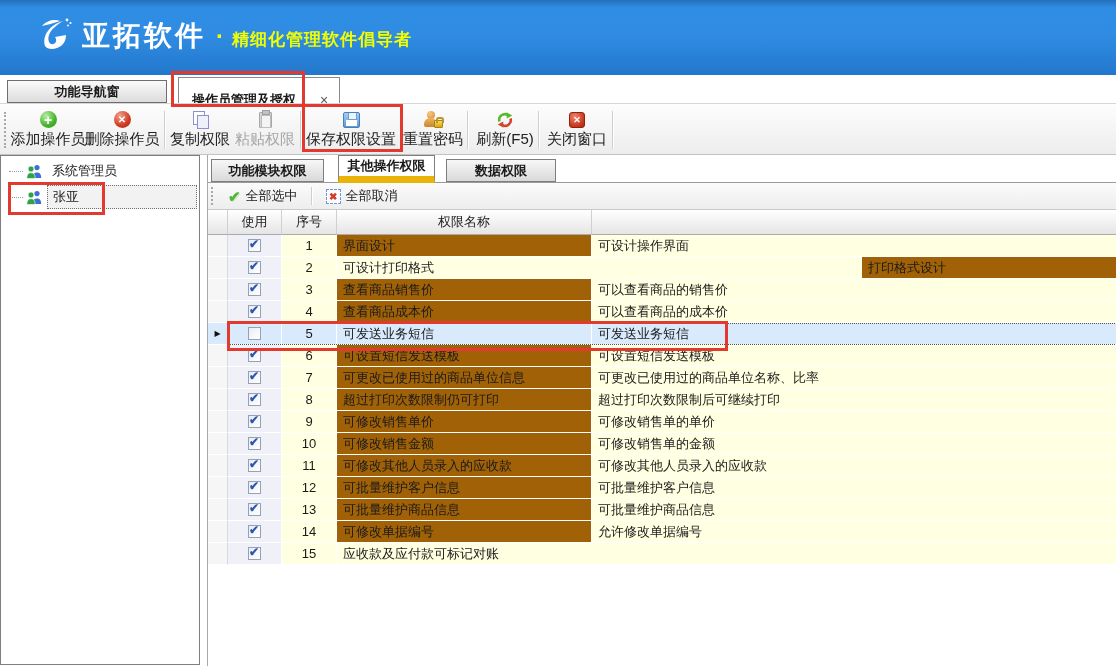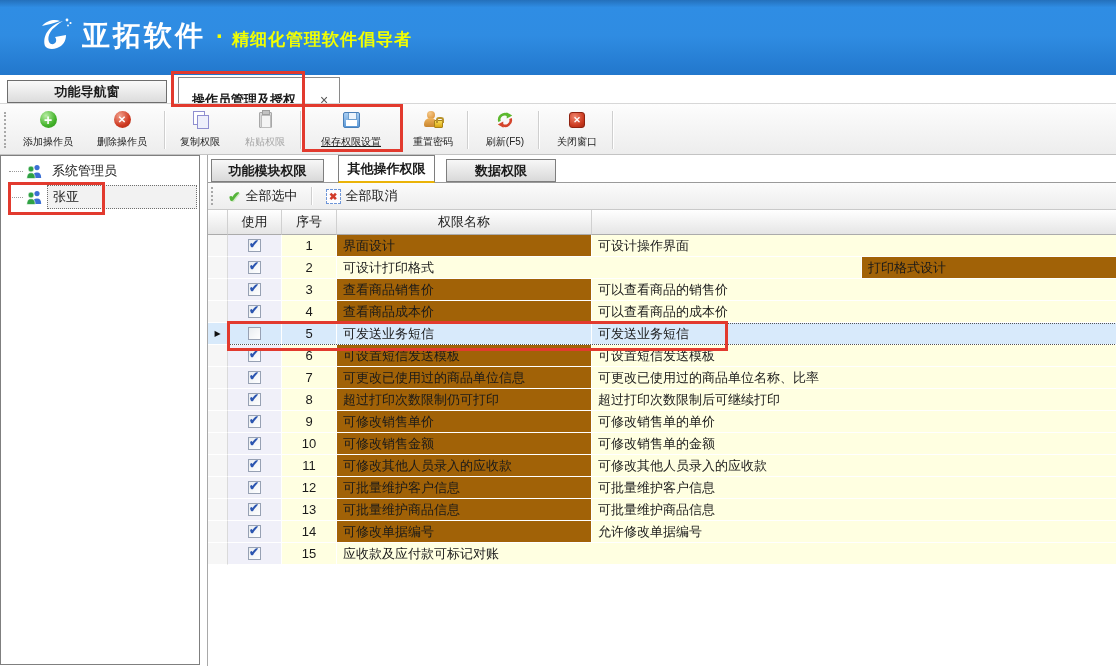--- a/index.html
+++ b/index.html
@@ -25,21 +25,21 @@
       background:#fff; border:1px solid #8a8a8a; border-bottom:none;
       display:flex; align-items:center; }
   .doctab-active .lbl { flex:1; text-align:center; font-weight:bold; }
   .doctab-close { width:30px; text-align:center; color:#555; font-size:14px; cursor:default; }
 
   
   .toolbar { position:absolute; left:0; top:103px; width:1116px; height:52px;
       background:linear-gradient(#fdfdfd,#ededed); border-top:1px solid #d7d7d7; border-bottom:1px solid #c3c3c3; }
   .grip { position:absolute; left:4px; top:8px; height:36px; width:3px; border-left:2px dotted #a8a8a8; }
   .tbtn { position:absolute; top:5px; height:42px; display:flex; flex-direction:column; align-items:center; justify-content:space-between; padding:2px 0; }
-  .tbtn .tlabel { font-size:10px; color:#222; white-space:nowrap; }
+  .tbtn .tlabel { font-size:15px; color:#222; white-space:nowrap; }
   .tbtn.disabled .tlabel { color:#a6a6a6; }
   .tsep { position:absolute; top:7px; height:38px; width:2px; border-left:1px solid #cfcfcf; border-right:1px solid #fff; }
 
   
   .ic-add,.ic-del { width:17px; height:17px; border-radius:50%; color:#fff; font-weight:bold;
       display:flex; align-items:center; justify-content:center; line-height:1; }
   .ic-add { background:radial-gradient(circle at 35% 28%,#b8eda4,#43b32a 60%,#2e8f1c); font-size:14px; }
   .ic-del { background:radial-gradient(circle at 35% 28%,#f2a08c,#cf3a22 60%,#a52812); font-size:10px; }
   .ic-copy { width:17px; height:17px; position:relative; }
   .ic-copy::before,.ic-copy::after { content:""; position:absolute; width:10px; height:12px; background:#fff; border:1px solid #8f8fd0; }
@@ -68,21 +68,21 @@
   .tree-row .trow-lbl { padding:2px 5px; }
   .tree-row.selected .trow-lbl { flex:1; margin-right:2px; border:1px dotted #6f6f6f; background:#f2f2f2; }
 
   
   .content { position:absolute; left:207px; top:155px; width:909px; height:511px; background:#fff; border-left:1px solid #a9a9a9; }
 
   .ptabs { position:absolute; left:0; top:0; width:909px; height:28px; }
   .ptabs::after { content:""; position:absolute; left:0; right:0; bottom:0; border-bottom:1px solid #9a9a9a; }
   .ptab { position:absolute; top:4px; height:23px; background:linear-gradient(#f7f7f7,#d9d9d9); border:1px solid #7e7e7e;
       display:flex; align-items:center; justify-content:center; font-weight:bold; z-index:1; }
-  .ptab.active { top:0; height:28px; background:#fff; border-bottom:2px solid #eab308; z-index:3; }
+  .ptab.active { top:0; height:28px; background:#fff; border-bottom:7px solid #eab308; z-index:3; }
   .ptab-1 { left:3px; width:113px; }
   .ptab-2 { left:130px; width:97px; }
   .ptab-3 { left:238px; width:110px; }
 
   .subbar { position:absolute; left:0; top:28px; width:909px; height:27px;
       background:linear-gradient(#fbfbfb,#ededed); border-bottom:1px solid #c9c9c9; display:flex; align-items:center; }
   .subgrip { height:18px; width:3px; border-left:2px dotted #a8a8a8; margin:0 8px 0 3px; }
   .act { display:flex; align-items:center; padding:2px 6px; }
   .act-label { margin-left:5px; color:#222; }
   .subsep { width:2px; height:18px; border-left:1px solid #cfcfcf; border-right:1px solid #fff; margin:0 7px; }
@@ -161,21 +161,21 @@
     <div class="tsep" style="left:164px;"></div>
     <div class="tbtn" style="left:165px;width:70px;">
       <span class="ic-copy"></span>
       <span class="tlabel">复制权限</span>
     </div>
     <div class="tbtn disabled" style="left:230px;width:70px;">
       <span class="ic-paste"></span>
       <span class="tlabel">粘贴权限</span>
     </div>
     <div class="tsep" style="left:300px;"></div>
-    <div class="tbtn" style="left:306px;width:90px;text-decoration:underline;">
+    <div class="tbtn" style="left:306px;width:90px;">
       <span class="ic-save"></span>
       <span class="tlabel">保存权限设置</span>
     </div>
     <div class="tbtn" style="left:398px;width:70px;">
       <span class="ic-resetpw">
           <span class="head"></span>
           <span class="pbody"></span>
           <span class="lock"></span>
         </span>
       <span class="tlabel">重置密码</span>

